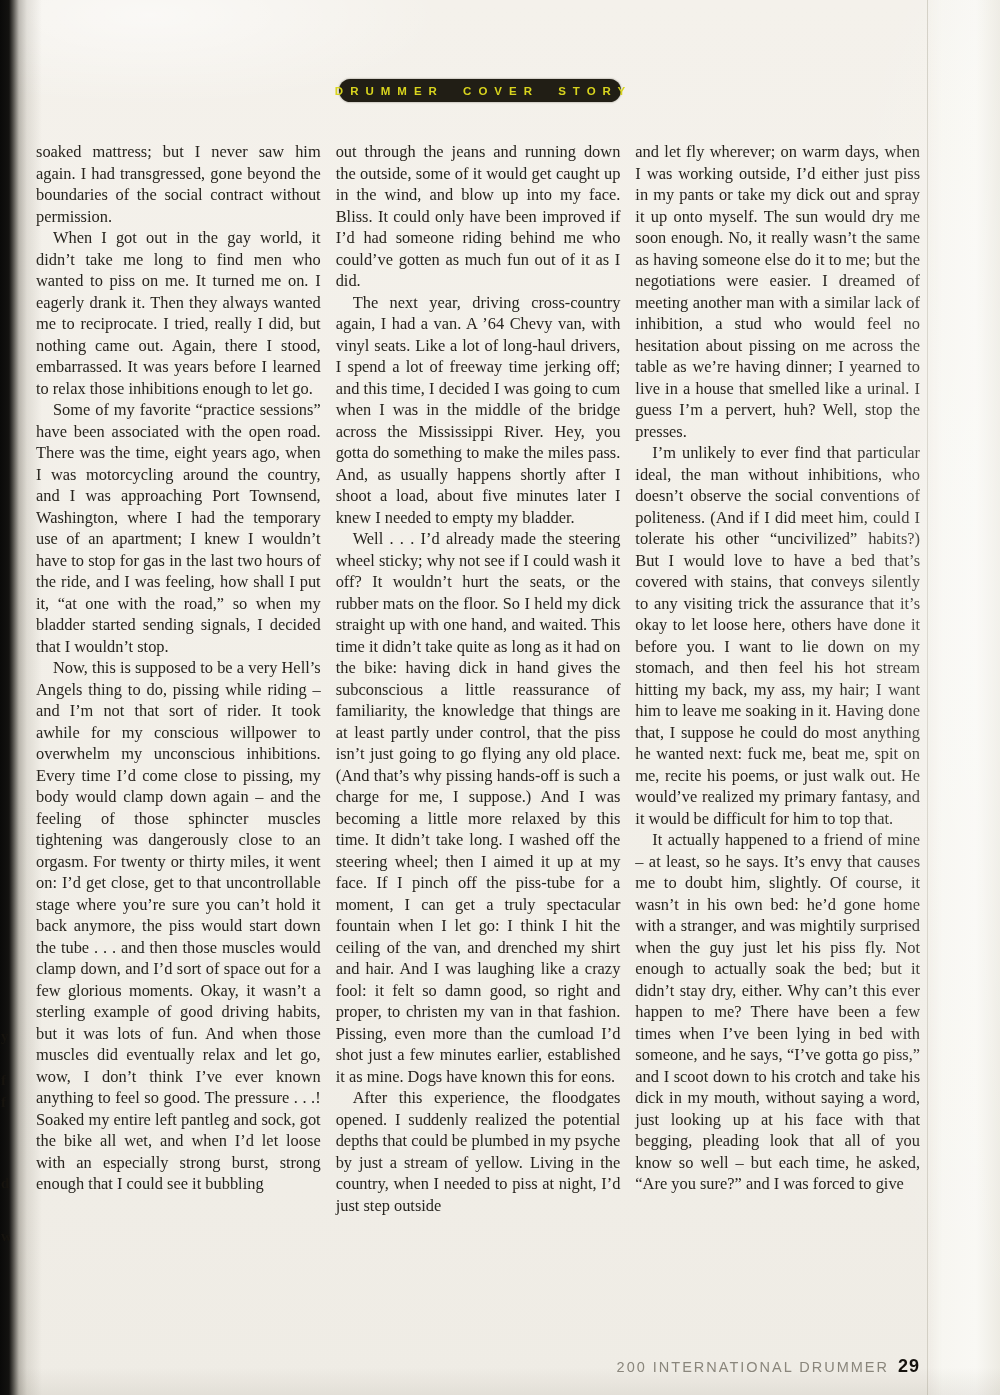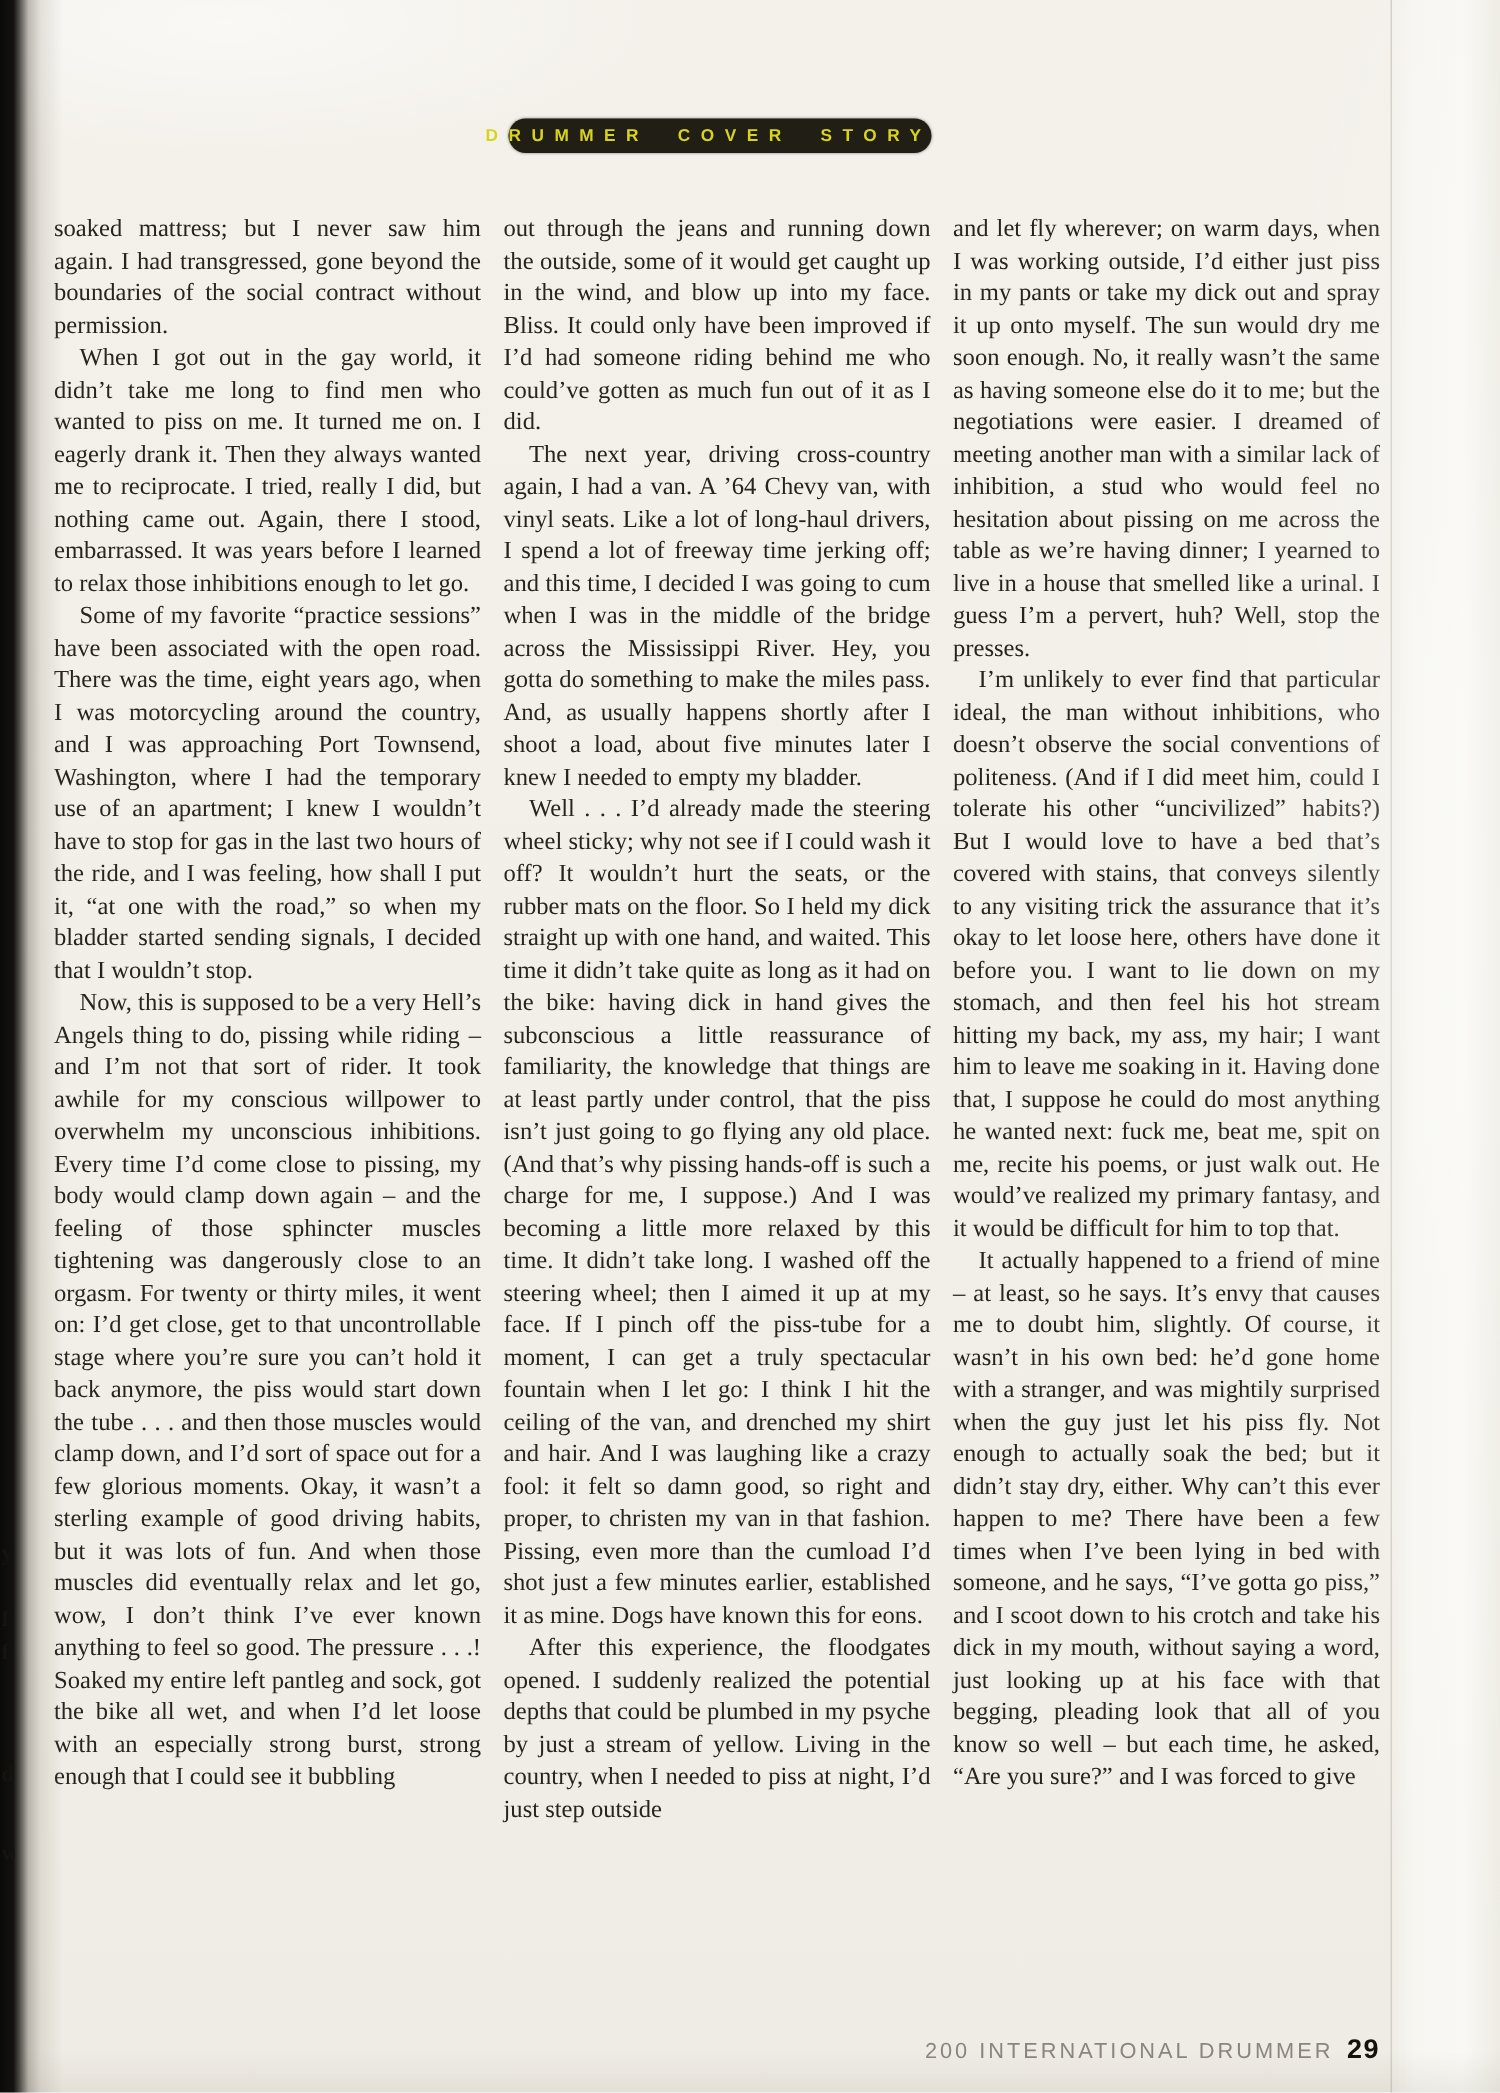--- a/index.html
+++ b/index.html
@@ -43,21 +43,21 @@
     background: linear-gradient(90deg, rgba(248,247,242,0) 0px, #f7f6f1 14px, #f9f8f4 48px, #edebe3 72px);
     border-left: 1px solid rgba(142,136,120,.28);
   }
 
   
   .banner {
     position: absolute; left: 339px; top: 79px; width: 282px; height: 23px; z-index: 7;
     background: #211e15;
     border-radius: 12px;
     box-shadow: 0 0 2px rgba(40,36,24,.6);
-    display: flex; align-items: center; justify-content: flex-end;
+    display: flex; align-items: center; justify-content: center;
   }
   .banner-label {
     font-family: "Liberation Sans", sans-serif;
     font-weight: bold; font-size: 11.5px;
     color: #d8d41e;
     letter-spacing: 7px; word-spacing: 9px;
     white-space: nowrap; text-indent: 7px;
   }
 
   

